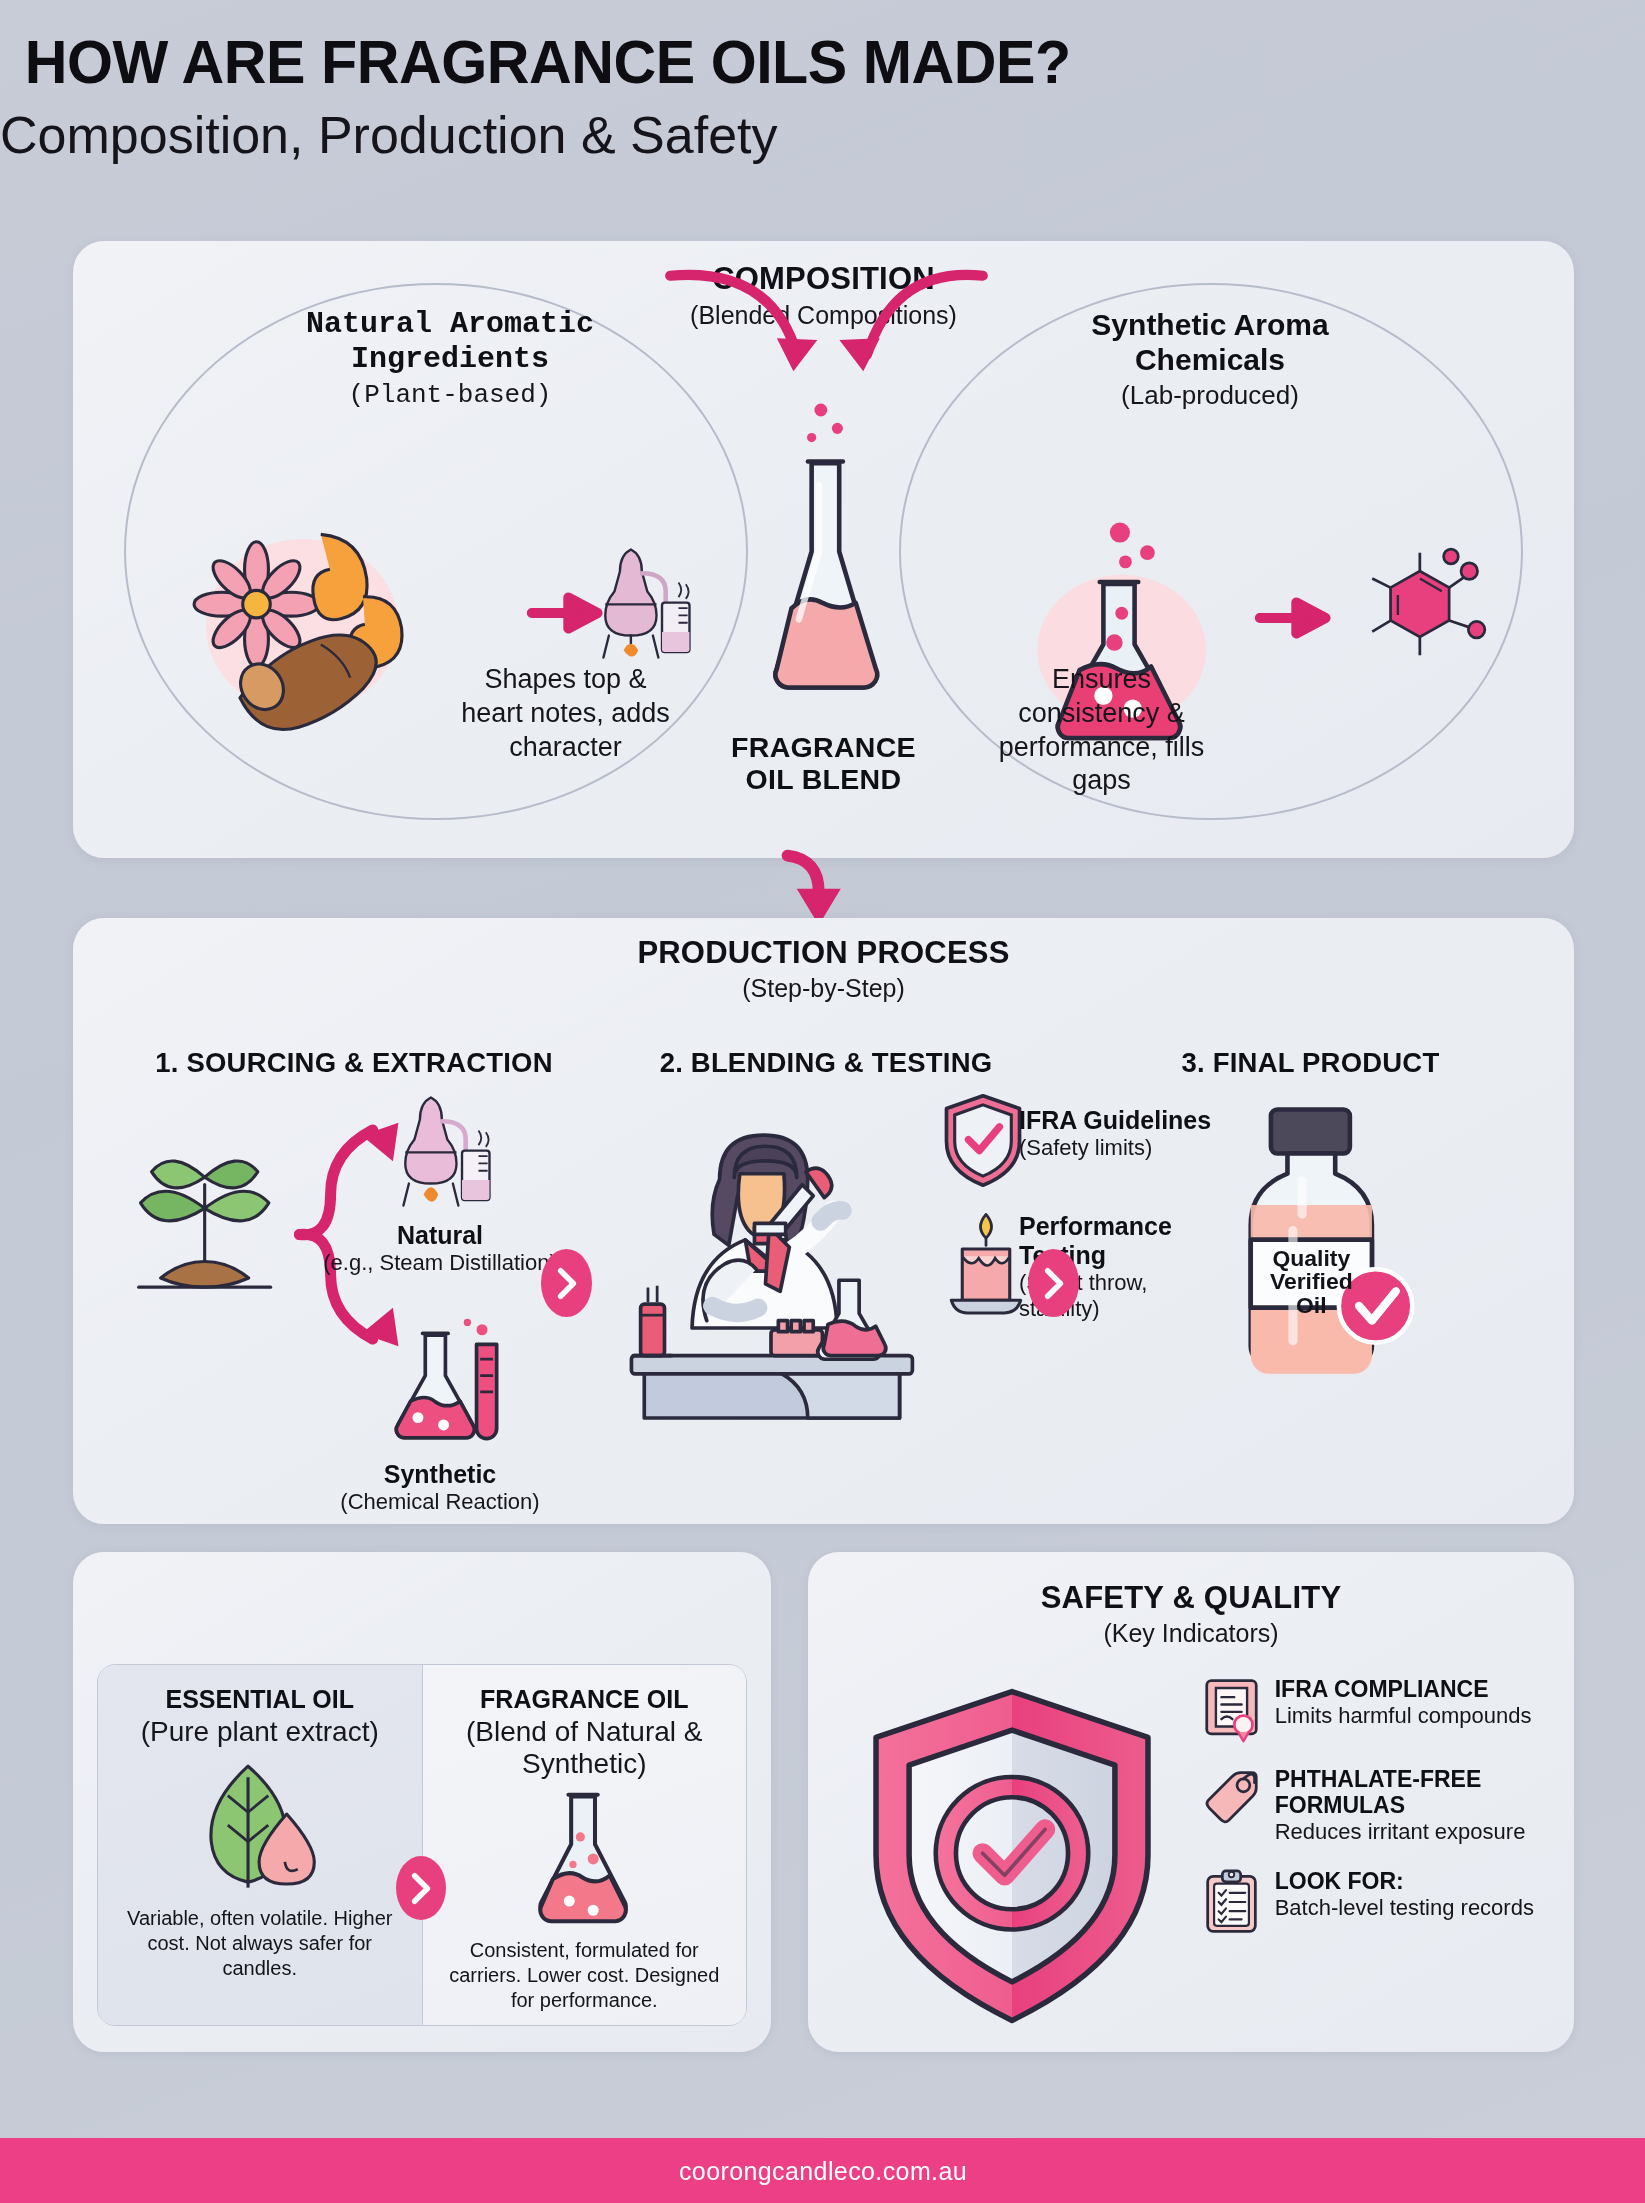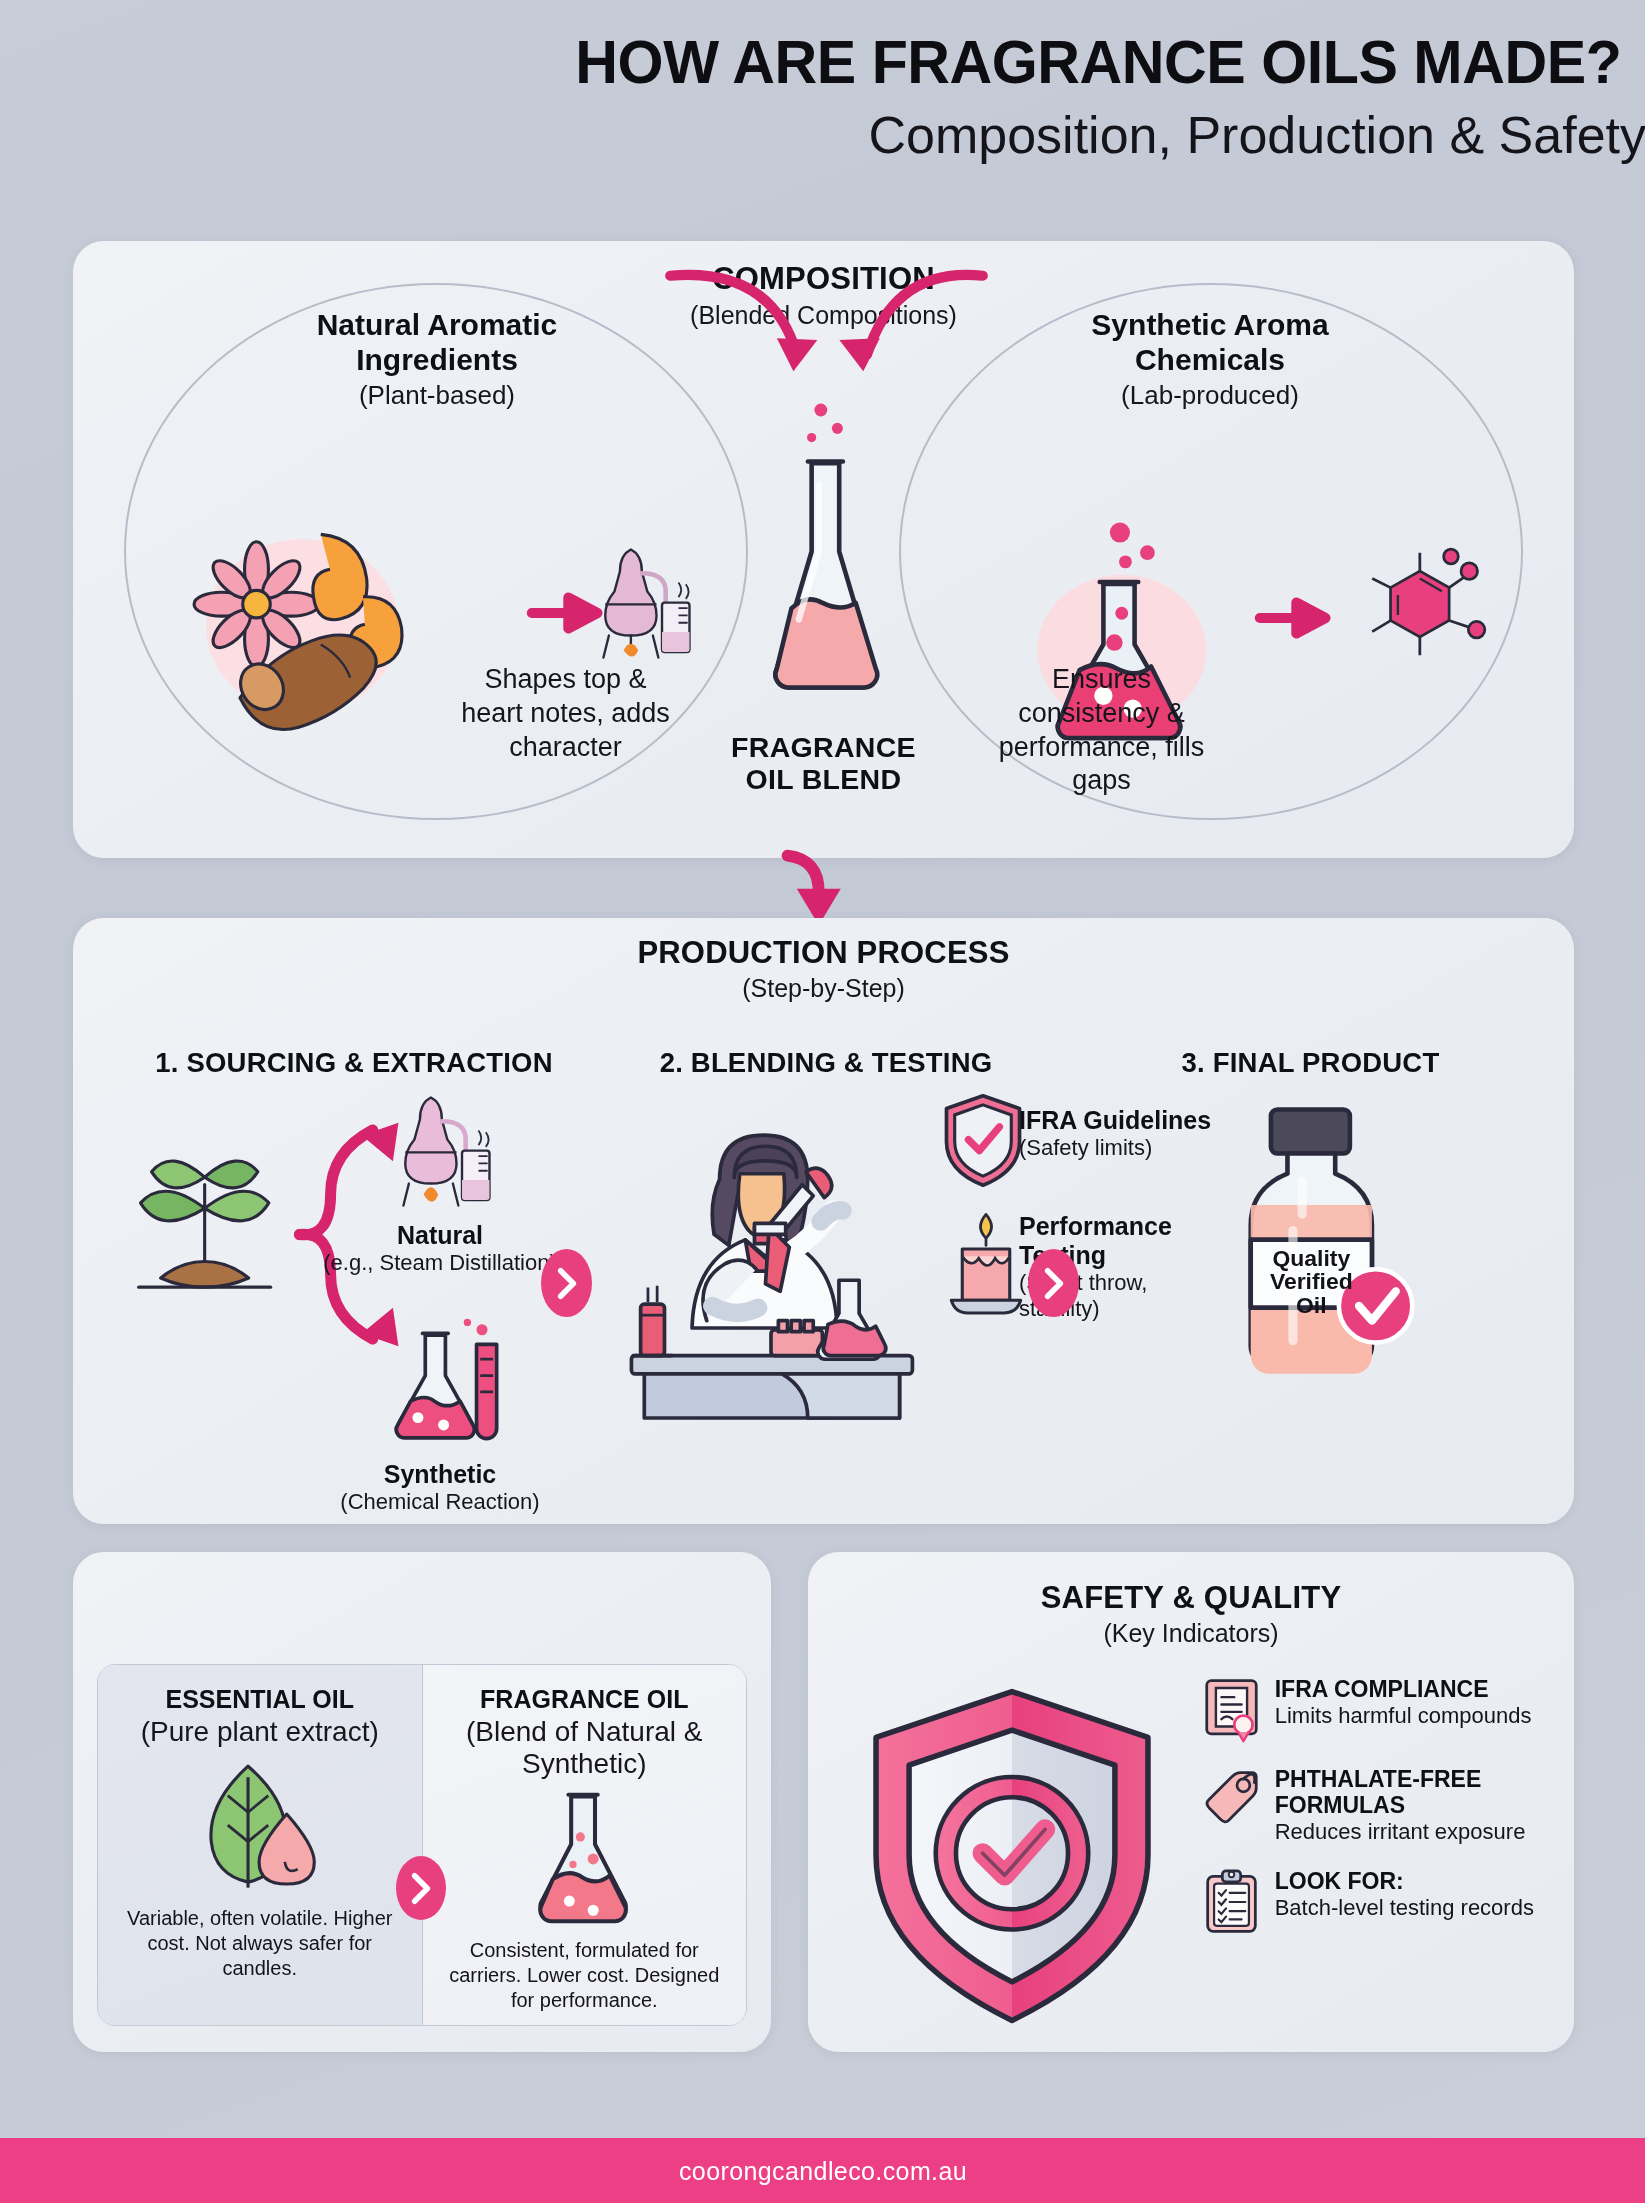--- a/index.html
+++ b/index.html
@@ -5,21 +5,21 @@
   * { box-sizing: border-box; margin: 0; padding: 0; }
   html, body {
     width: 1646px; height: 2204px;
     font-family: "Liberation Sans", sans-serif;
     background: linear-gradient(160deg,#c7ccd7 0%, #c3c9d5 40%, #c9ced8 100%);
     overflow: hidden;
   }
   .page { position: relative; width: 1646px; height: 2204px; }
 
   
-  .header { padding-top: 31px; text-align: right; }
+  .header { padding-top: 31px; text-align: left; }
   .title {
     font-size: 61px; font-weight: 800; letter-spacing: -0.5px;
     color: #0d0d12; line-height: 1.04; font-stretch: condensed;
     transform: scaleX(0.97);
   }
   .subtitle {
     font-size: 52px; font-weight: 400; color: #14141a;
     margin-top: 13px; line-height: 1.1;
   }
 
@@ -44,21 +44,21 @@
   .ellipse {
     position: absolute; border: 2.8px solid #b6bcc9; border-radius: 50%;
     background: transparent;
   }
   #ell-left  { left: 51px;  top: 42px; width: 624px; height: 537px; }
   #ell-right { right: 51px; top: 42px; width: 624px; height: 537px; }
 
   .side-title { position: absolute; text-align: center; width: 404px; }
   .side-title .t { font-size: 30px; font-weight: 800; color: #0f0f16; line-height: 1.17; }
   .side-title .s { font-size: 26px; color: #16161c; margin-top: 2.8px; }
-  #st-left  { left: 162px; top: 66px; }
+  #st-left  { left: 175px; top: 66px; font-family: Liberation Mono, monospace; }
   #st-right { right: 162px; top: 66px; }
 
   .caption { position: absolute; text-align: center; font-size: 27px;
              color: #15151b; line-height: 1.25; width: 211px; }
   #cap-left  { left: 387px;  top: 422px; }
   #cap-right { right: 367px; top: 422px; }
 
   .center-label {
     position: absolute; left: 50%; transform: translateX(-50%); top: 491px;
     text-align: center; font-size: 28.5px; font-weight: 800; color: #0f0f16;

